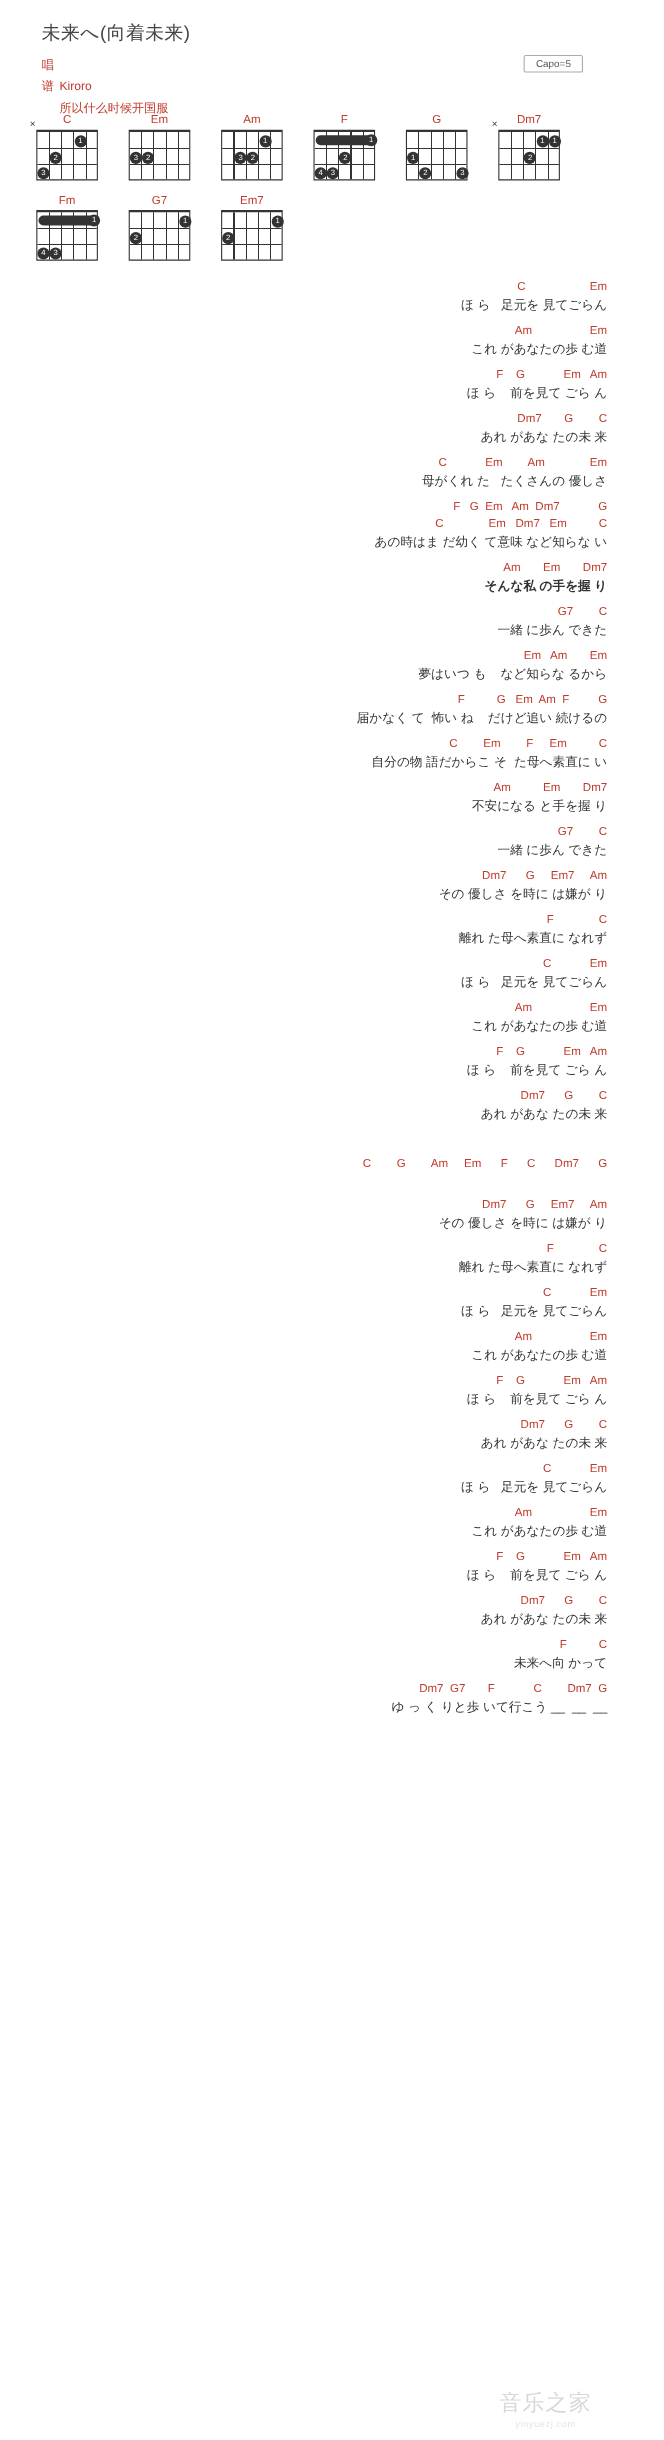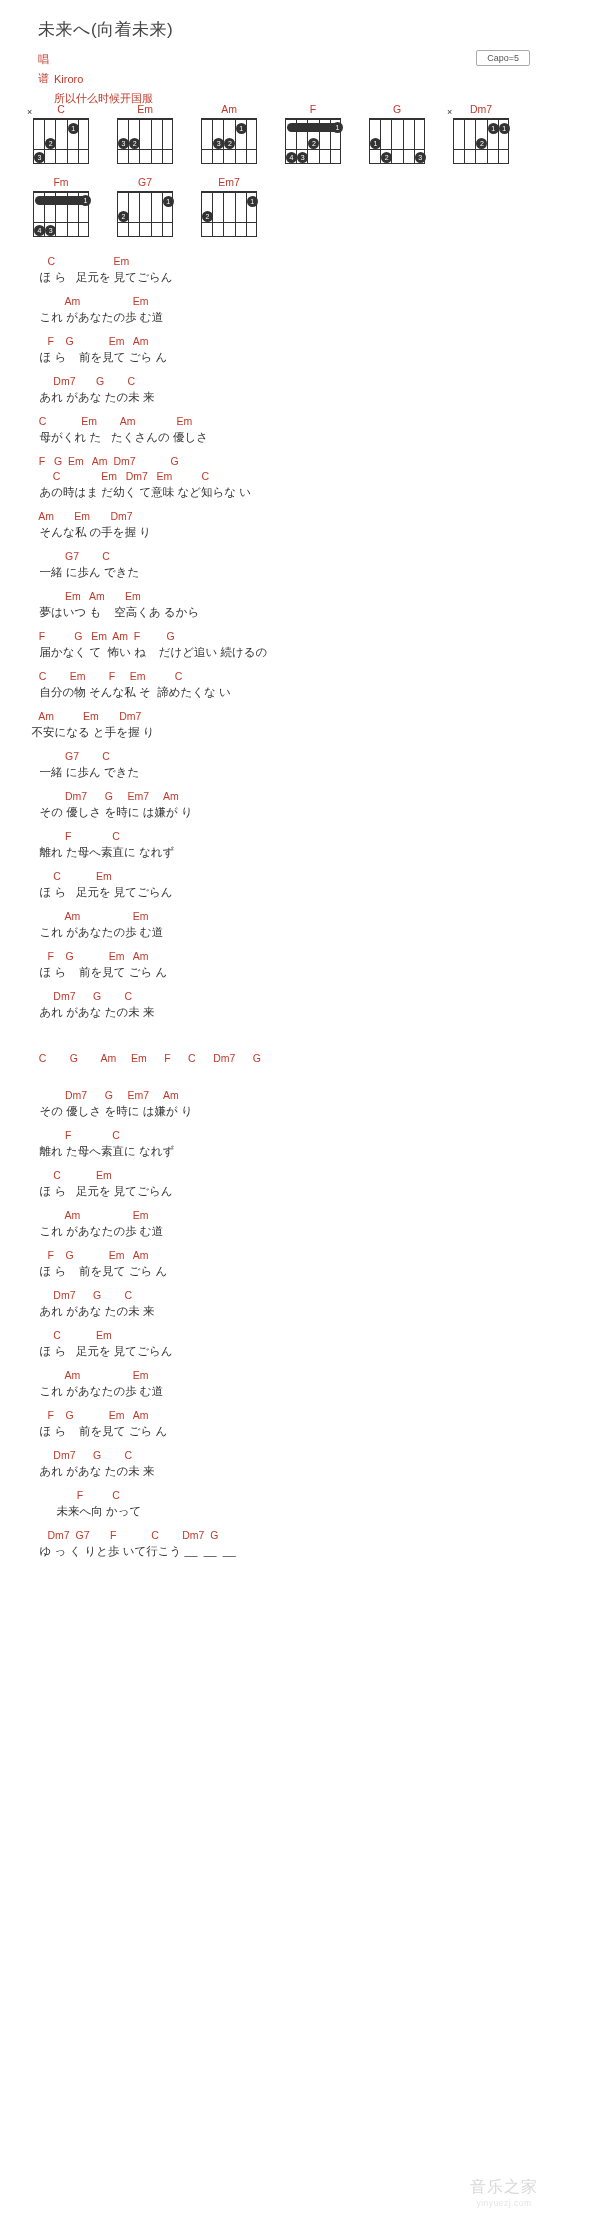--- a/index.html
+++ b/index.html
@@ -62,21 +62,21 @@
     text-align:center;
   }
   .bar {
     position:absolute; height:9px; background:#333; border-radius:5px;
   }
   .mute {
     position:absolute; font-size:9px; color:#333; line-height:9px;
   }
 
   
-  .body { padding: 6px 0 0 0; position:relative; }
+  .body { padding: 6px 0 0 0; position:relative;text-align:right; }
   .cline {
     position:relative; height:15px;
     font-size:10.5px; color:#c0392b; white-space:pre;
   }
   .lline {
     position:relative; height:25px;
     font-size:11.5px; color:#333; white-space:pre;
   }
 
   .spacer { height:22px; }
@@ -88,21 +88,21 @@
   }
   .x2lab {
     position:absolute; left:28px; top:1px; font-size:9px; color:#999;
   }
 
   
   .wm {
     position:absolute; right:14px; bottom:10px; text-align:center;
     opacity:0.55;
   }
-  .wm-top { font-size:16px; color:#b9b9b9; letter-spacing:1px; }
+  .wm-top { font-size:20px; color:#b9b9b9; letter-spacing:1px; }
   .wm-bot { font-size:8.5px; color:#cfcfcf; letter-spacing:0.5px; }
 </style>
 </head>
 <body>
 
 <div class="page">
 
   <div class="title">未来へ(向着未来)</div>
 
   <div class="meta">
@@ -207,29 +207,29 @@
       <div class="cline" style="padding-left: 30px;">      F    G            Em   Am</div>
       <div class="lline" style="padding-left: 30px;">   ほ ら    前を見て ごら ん</div>
       <div class="cline" style="padding-left: 30px;">        Dm7       G        C</div>
       <div class="lline" style="padding-left: 30px;">   あれ があな たの未 来</div>
       <div class="cline" style="padding-left: 30px;">   C            Em        Am              Em</div>
       <div class="lline" style="padding-left: 30px;">   母がくれ た   たくさんの 優しさ</div>
       <div class="cline" style="padding-left: 30px;">   F   G  Em   Am  Dm7            G</div>
       <div class="cline" style="padding-left: 44px;">   C              Em   Dm7   Em          C</div>
       <div class="lline" style="padding-left: 30px;">   あの時はま だ幼く て意味 など知らな い</div>
       <div class="cline" style="padding-left: 30px;">   Am       Em       Dm7</div>
-      <div class="lline" style="padding-left: 30px;">   そんな私 の手を握 り</div>
+      <div class="lline" style="padding-left: 30px; font-weight: bold;">   そんな私 の手を握 り</div>
       <div class="cline" style="padding-left: 30px;">            G7        C</div>
       <div class="lline" style="padding-left: 30px;">   一緒 に歩ん できた</div>
       <div class="cline" style="padding-left: 30px;">            Em   Am       Em</div>
-      <div class="lline" style="padding-left: 30px;">   夢はいつ も    空高くあ るから</div>
+      <div class="lline" style="padding-left: 30px;">   夢はいつ も    など知らな るから</div>
       <div class="cline" style="padding-left: 30px;">   F          G   Em  Am  F         G</div>
       <div class="lline" style="padding-left: 30px;">   届かなく て  怖い ね    だけど追い 続けるの</div>
       <div class="cline" style="padding-left: 30px;">   C        Em        F     Em          C</div>
-      <div class="lline" style="padding-left: 30px;">   自分の物 そんな私 そ  諦めたくな い</div>
+      <div class="lline" style="padding-left: 30px;">   自分の物 語だからこ そ  た母へ素直に い</div>
       <div class="cline" style="padding-left: 30px;">   Am          Em       Dm7</div>
       <div class="lline" style="padding-left: 22px;">   不安になる と手を握 り</div>
       <div class="cline" style="padding-left: 30px;">            G7        C</div>
       <div class="lline" style="padding-left: 30px;">   一緒 に歩ん できた</div>
       <div class="cline" style="padding-left: 30px;">            Dm7      G     Em7     Am</div>
       <div class="lline" style="padding-left: 30px;">   その 優しさ を時に は嫌が り</div>
       <div class="cline" style="padding-left: 30px;">            F              C</div>
       <div class="lline" style="padding-left: 30px;">   離れ た母へ素直に なれず</div>
       <div class="cline" style="padding-left: 30px;">        C            Em</div>
       <div class="lline" style="padding-left: 30px;">   ほ ら   足元を 見てごらん</div>

